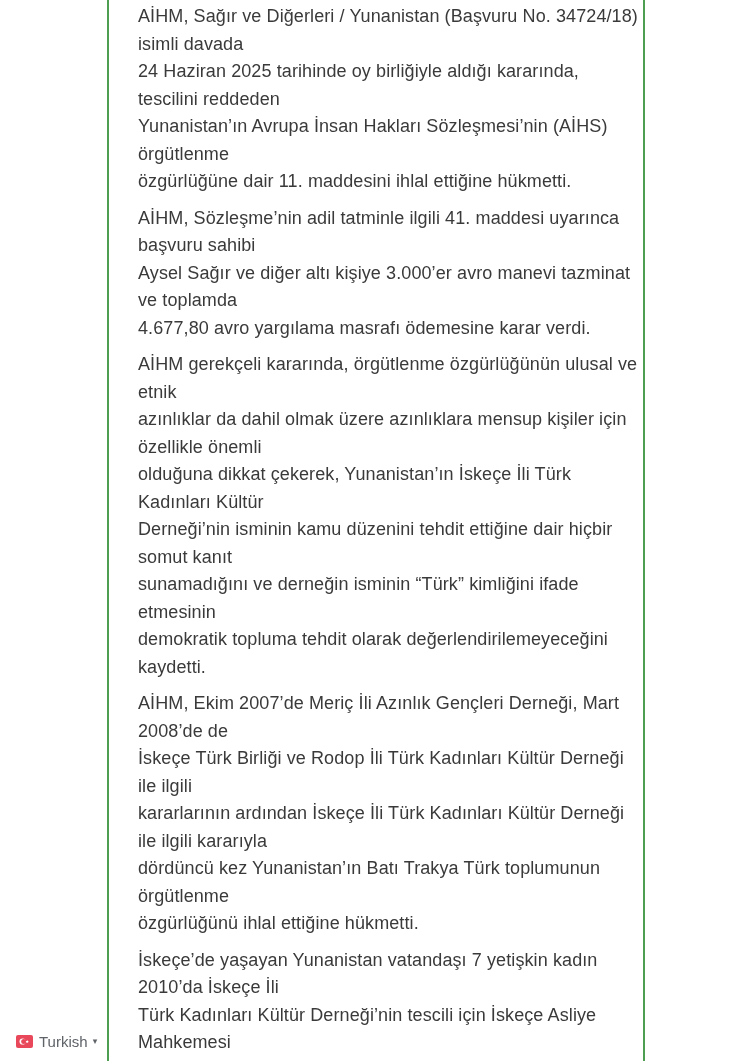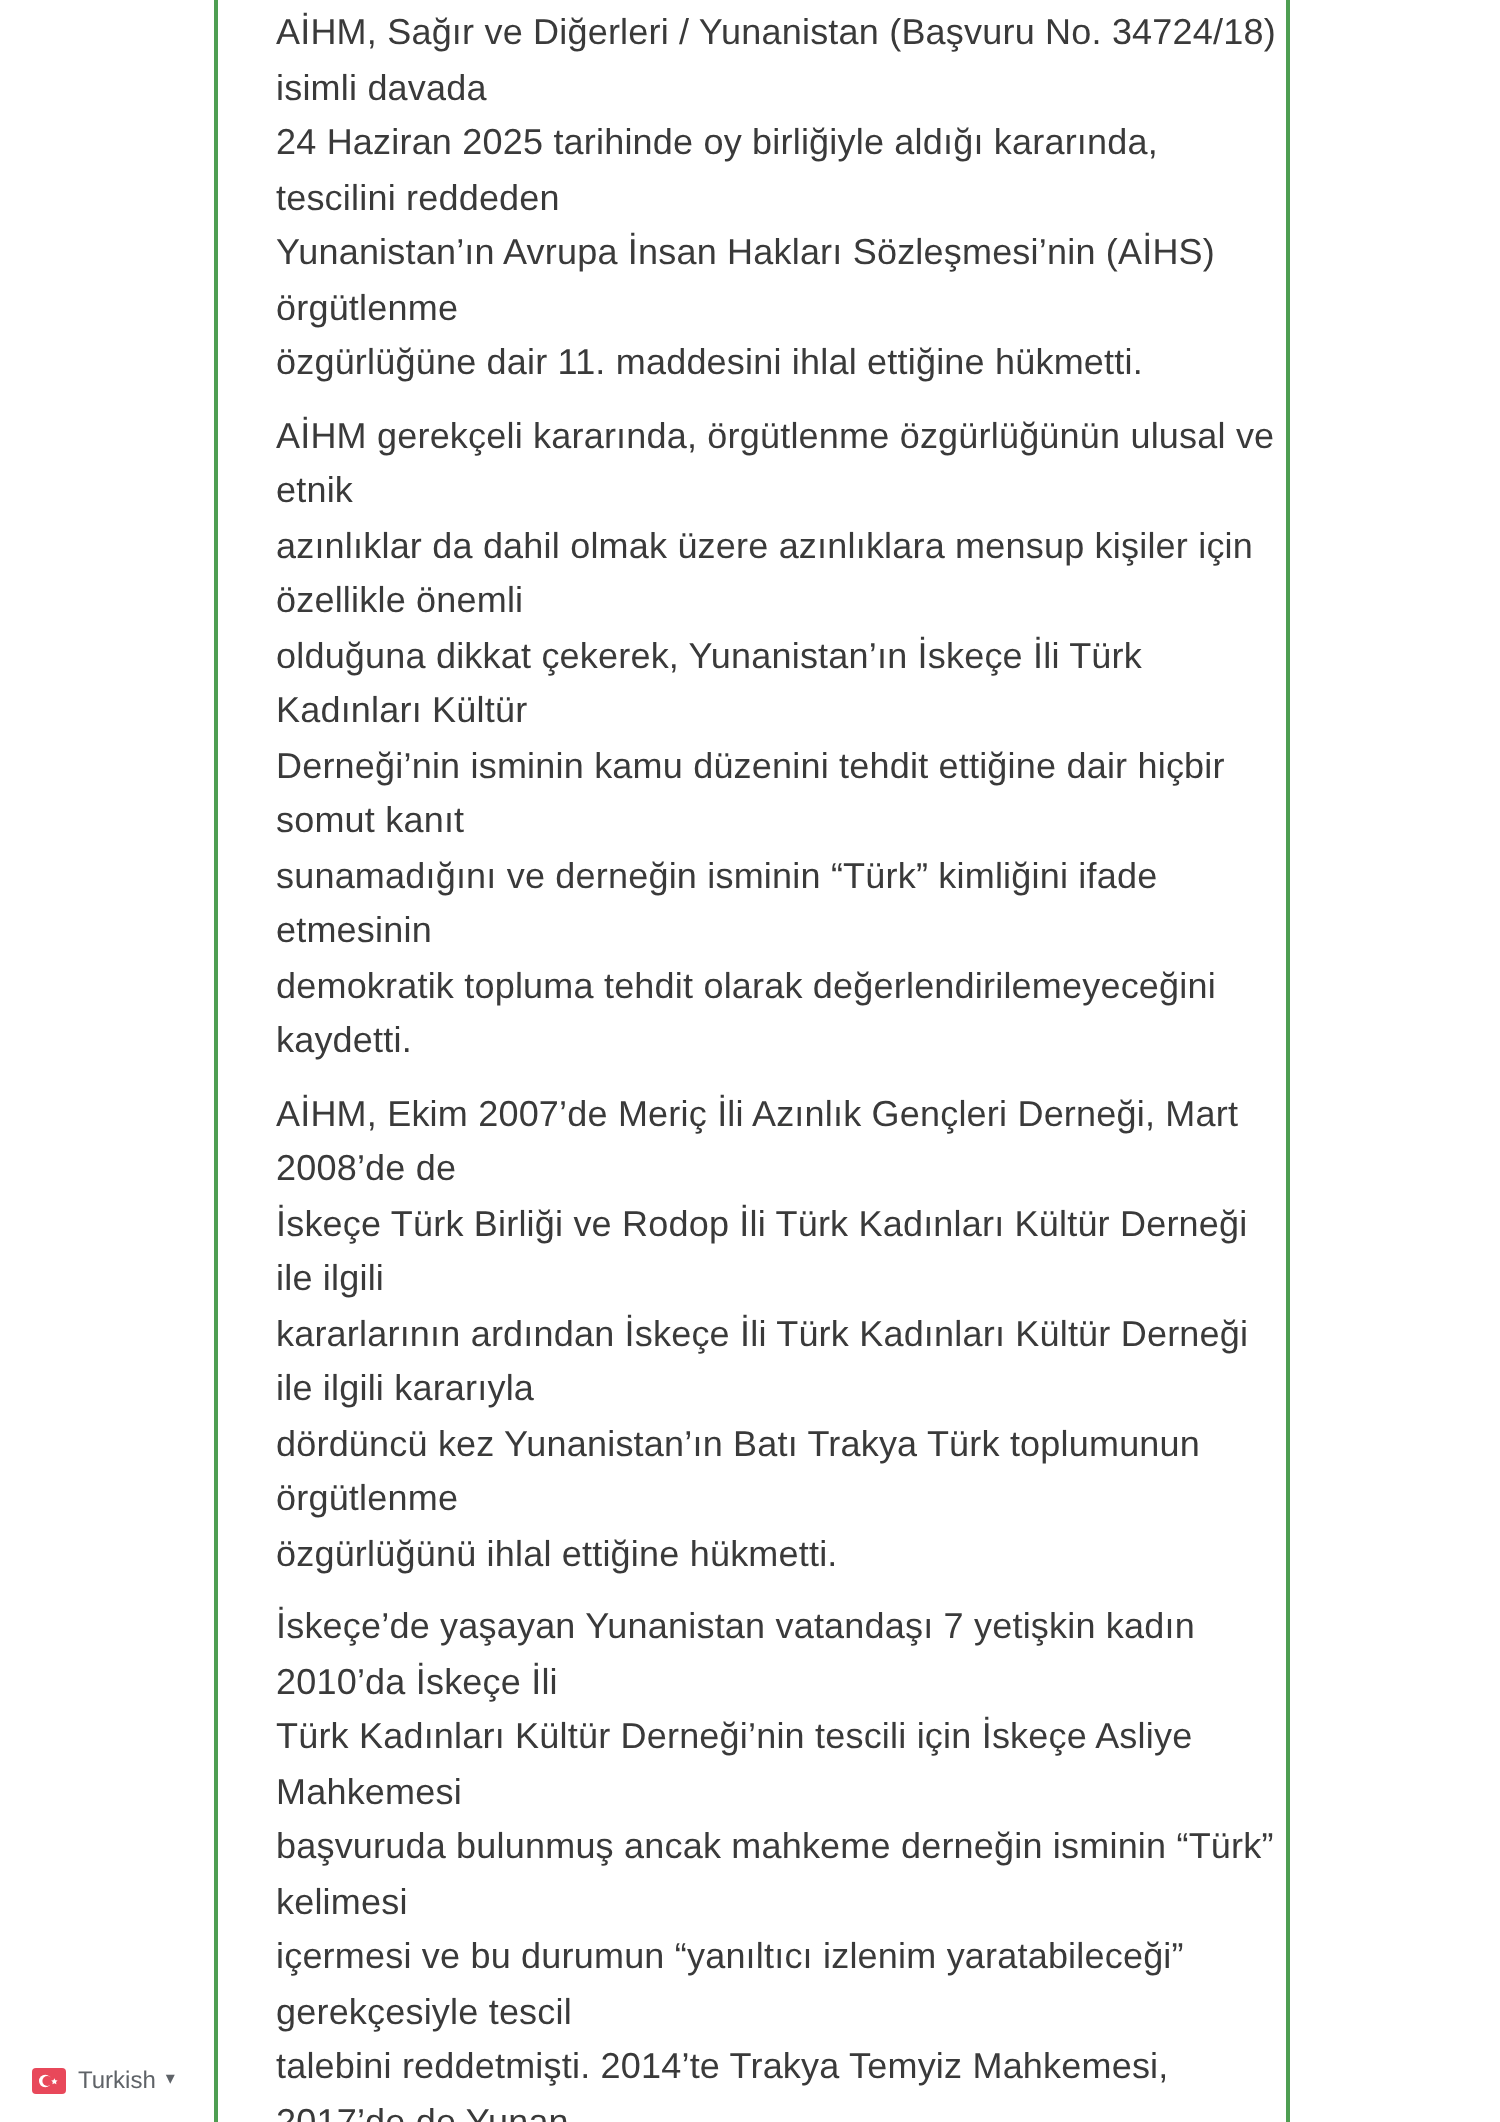--- a/index.html
+++ b/index.html
@@ -48,21 +48,21 @@
     cursor: pointer;
     user-select: none;
   }
   .flag {
     display: inline-block;
     width: 17px;
     height: 13px;
     line-height: 0;
   }
   .lang-label {
-    font-size: 12px;
+    font-size: 15px;
     color: #5f6368;
   }
   .caret {
     font-size: 9px;
     color: #5f6368;
     margin-left: -1px;
     transform: translateY(-1px);
   }
 </style>
 </head>
@@ -71,20 +71,23 @@
 <div class="page">
 
   <div class="green-line left"></div>
   <div class="green-line right"></div>
 
   <main class="content">
     <p class="para">AİHM, Sağır ve Diğerleri / Yunanistan (Başvuru No. 34724/18) isimli davada
 24 Haziran 2025 tarihinde oy birliğiyle aldığı kararında, tescilini reddeden
 Yunanistan’ın Avrupa İnsan Hakları Sözleşmesi’nin (AİHS) örgütlenme
 özgürlüğüne dair 11. maddesini ihlal ettiğine hükmetti.</p>
+    <p class="para">AİHM, Sözleşme’nin adil tatminle ilgili 41. maddesi uyarınca başvuru sahibi
+Aysel Sağır ve diğer altı kişiye 3.000’er avro manevi tazminat ve toplamda
+4.677,80 avro yargılama masrafı ödemesine karar verdi.</p>
     <p class="para">AİHM gerekçeli kararında, örgütlenme özgürlüğünün ulusal ve etnik
 azınlıklar da dahil olmak üzere azınlıklara mensup kişiler için özellikle önemli
 olduğuna dikkat çekerek, Yunanistan’ın İskeçe İli Türk Kadınları Kültür
 Derneği’nin isminin kamu düzenini tehdit ettiğine dair hiçbir somut kanıt
 sunamadığını ve derneğin isminin “Türk” kimliğini ifade etmesinin
 demokratik topluma tehdit olarak değerlendirilemeyeceğini kaydetti.</p>
     <p class="para">AİHM, Ekim 2007’de Meriç İli Azınlık Gençleri Derneği, Mart 2008’de de
 İskeçe Türk Birliği ve Rodop İli Türk Kadınları Kültür Derneği ile ilgili
 kararlarının ardından İskeçe İli Türk Kadınları Kültür Derneği ile ilgili kararıyla
 dördüncü kez Yunanistan’ın Batı Trakya Türk toplumunun örgütlenme

